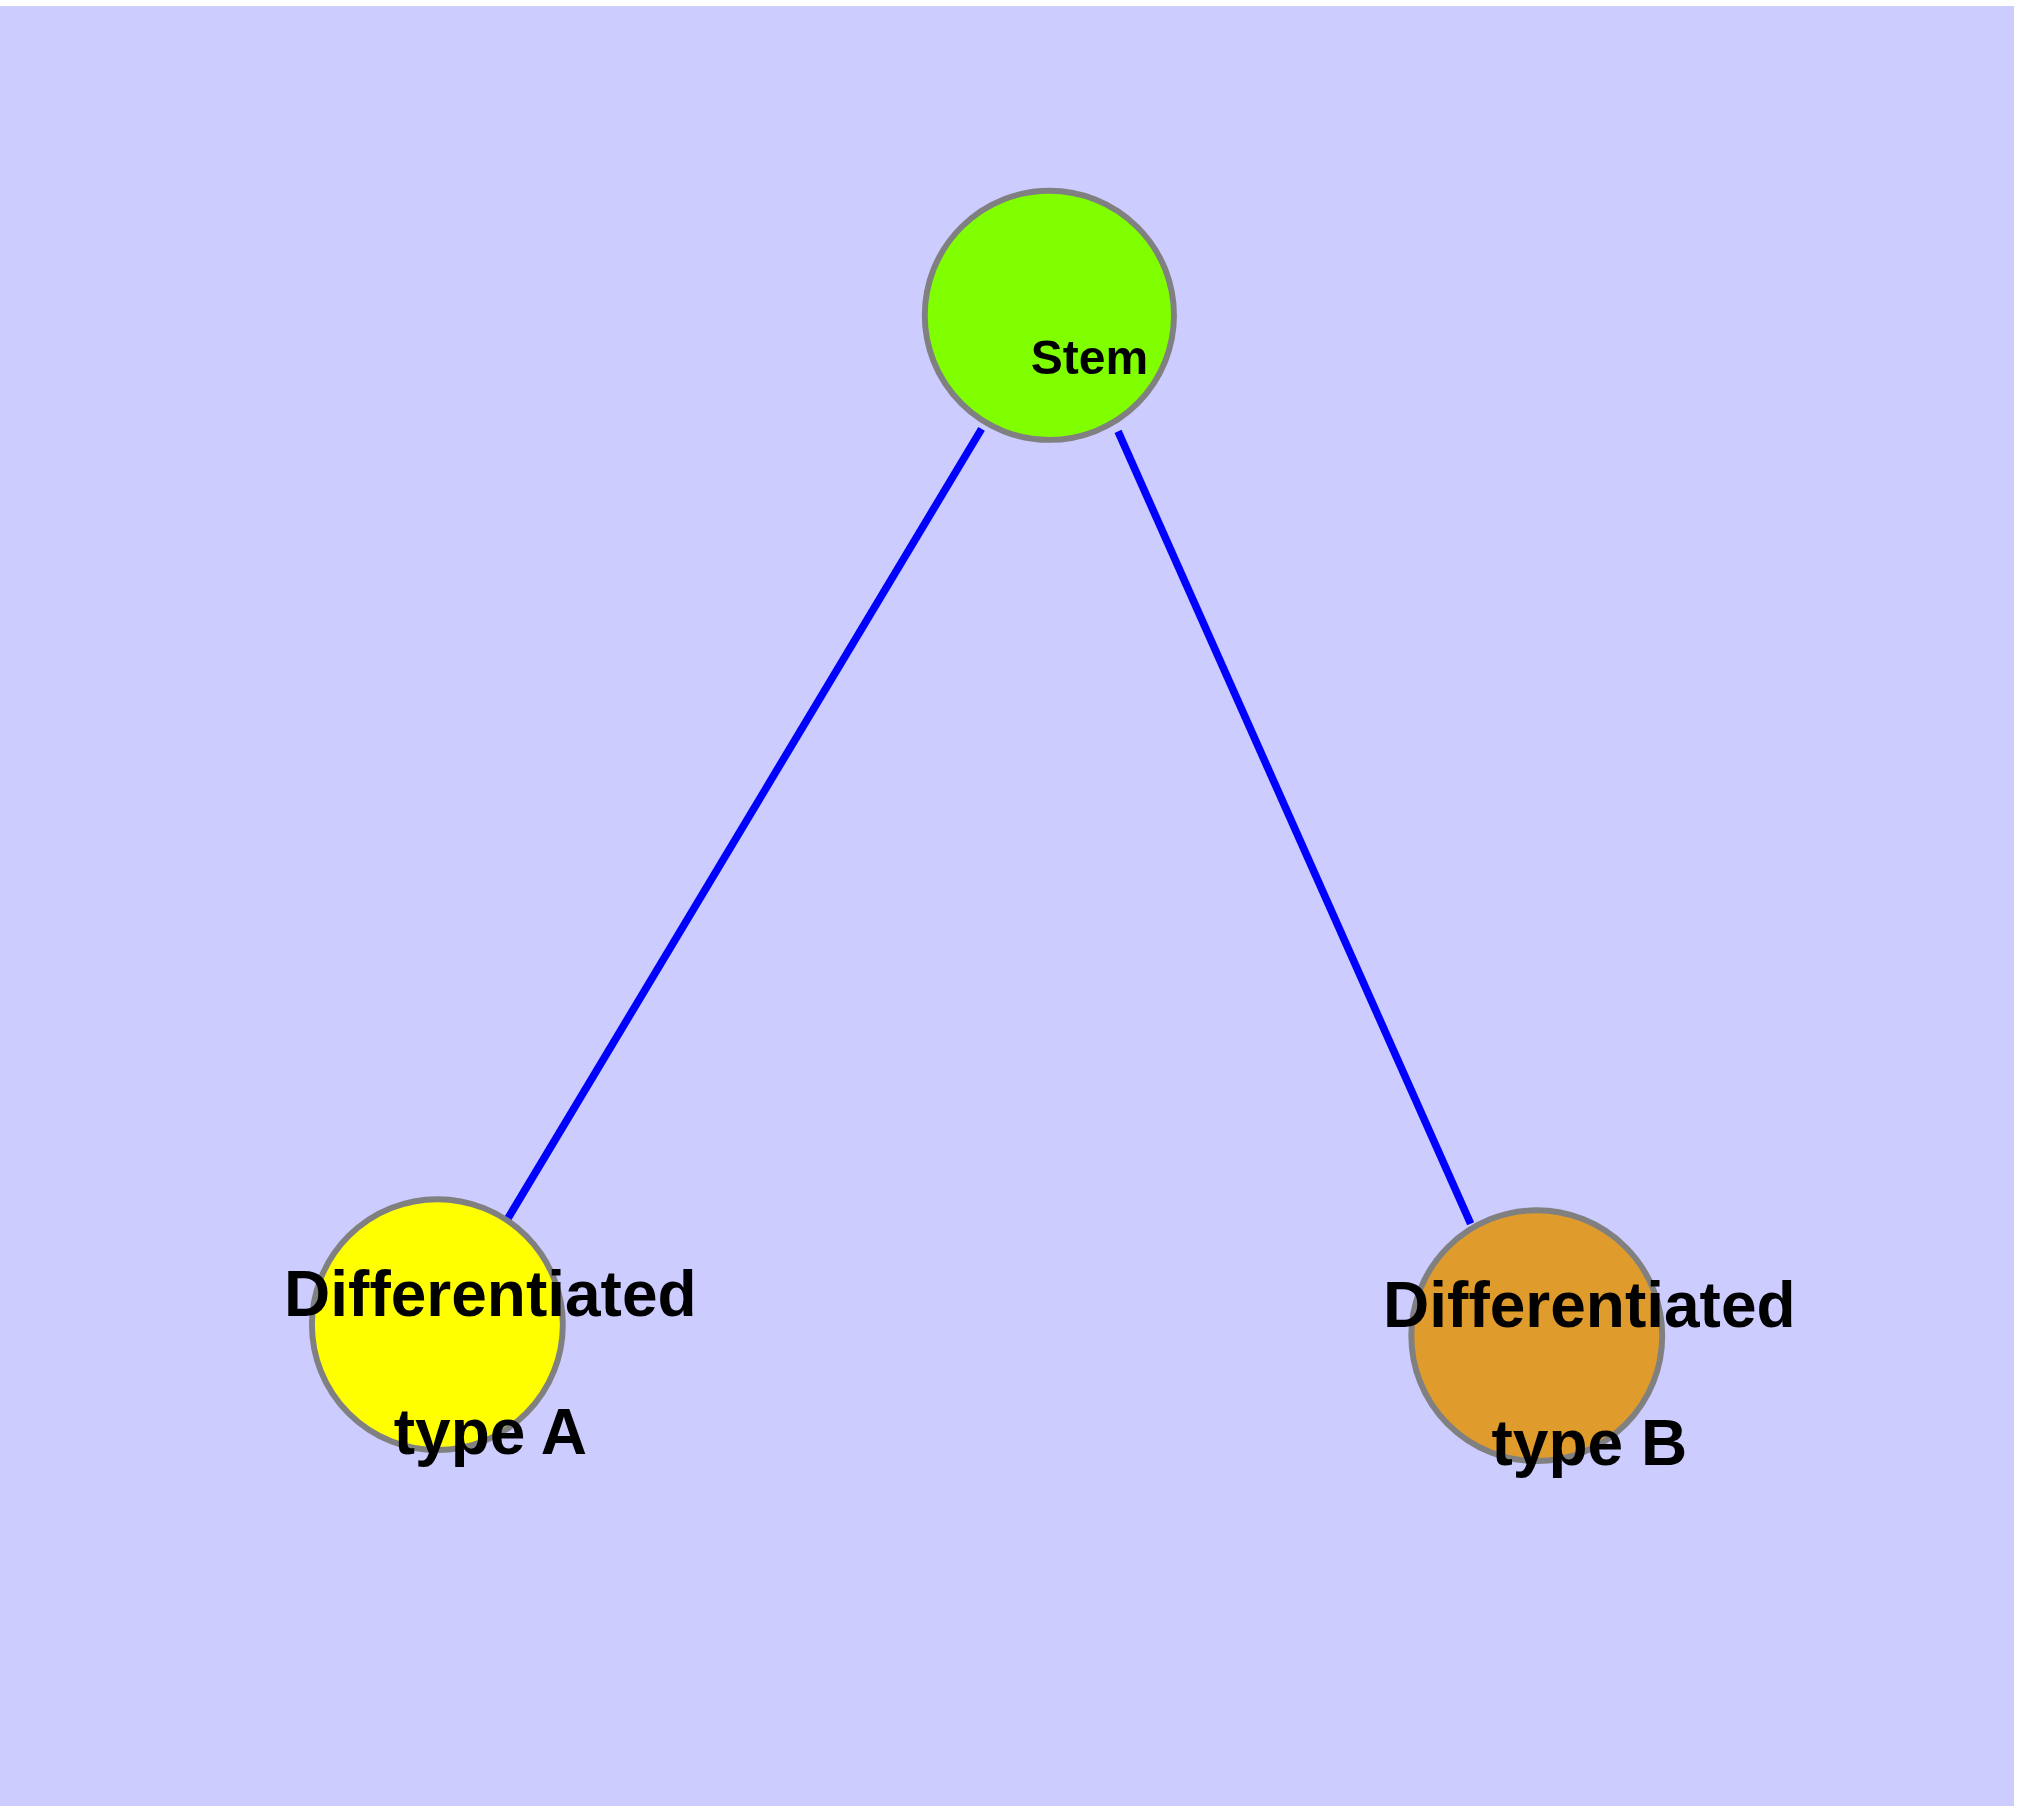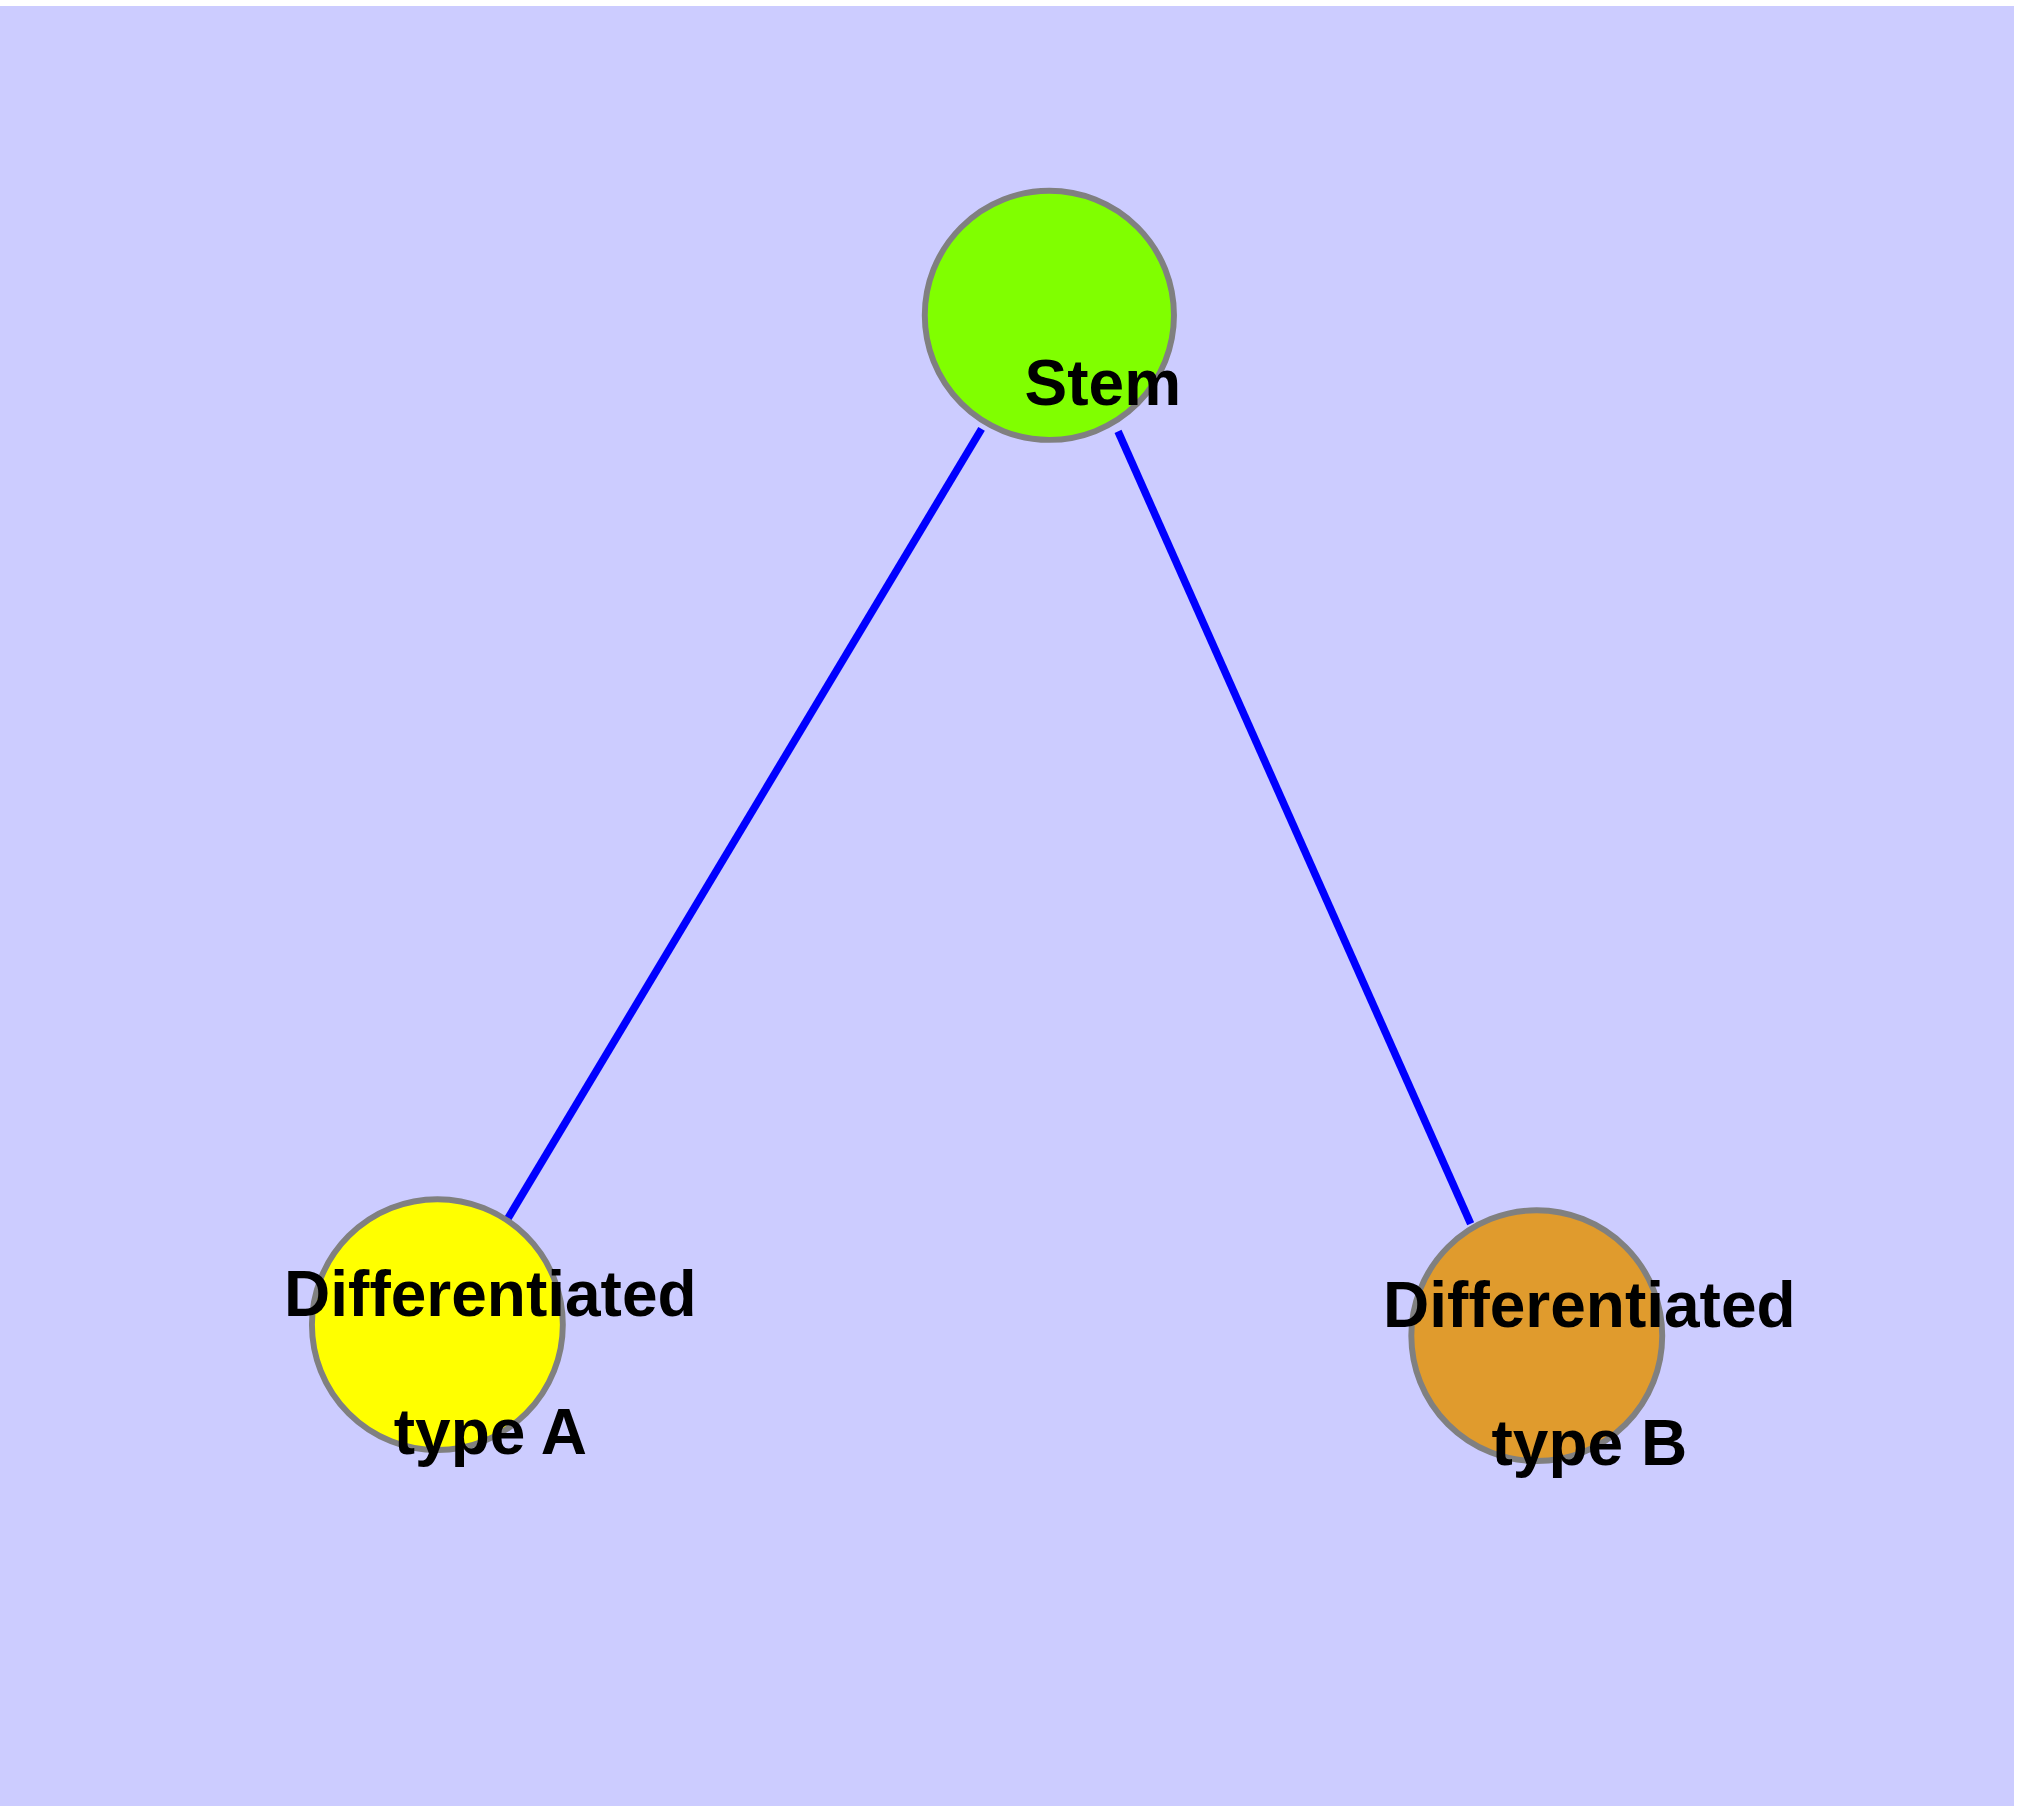--- a/index.html
+++ b/index.html
@@ -42,21 +42,21 @@
     text-align: center;
     color: #000000;
     font-family: "Liberation Sans", sans-serif;
     font-weight: bold;
     line-height: 1.08;
     white-space: pre;
     pointer-events: none;
     -webkit-font-smoothing: antialiased;
   }
   .label-stem {
-    font-size: 64px;
+    font-size: 48px;
     left: 795px;
     top: 274px;
     width: 509px;
   }
   .label-a {
     font-size: 64px;
     left: 166px;
     top: 1185px;
     width: 542px;
   }

